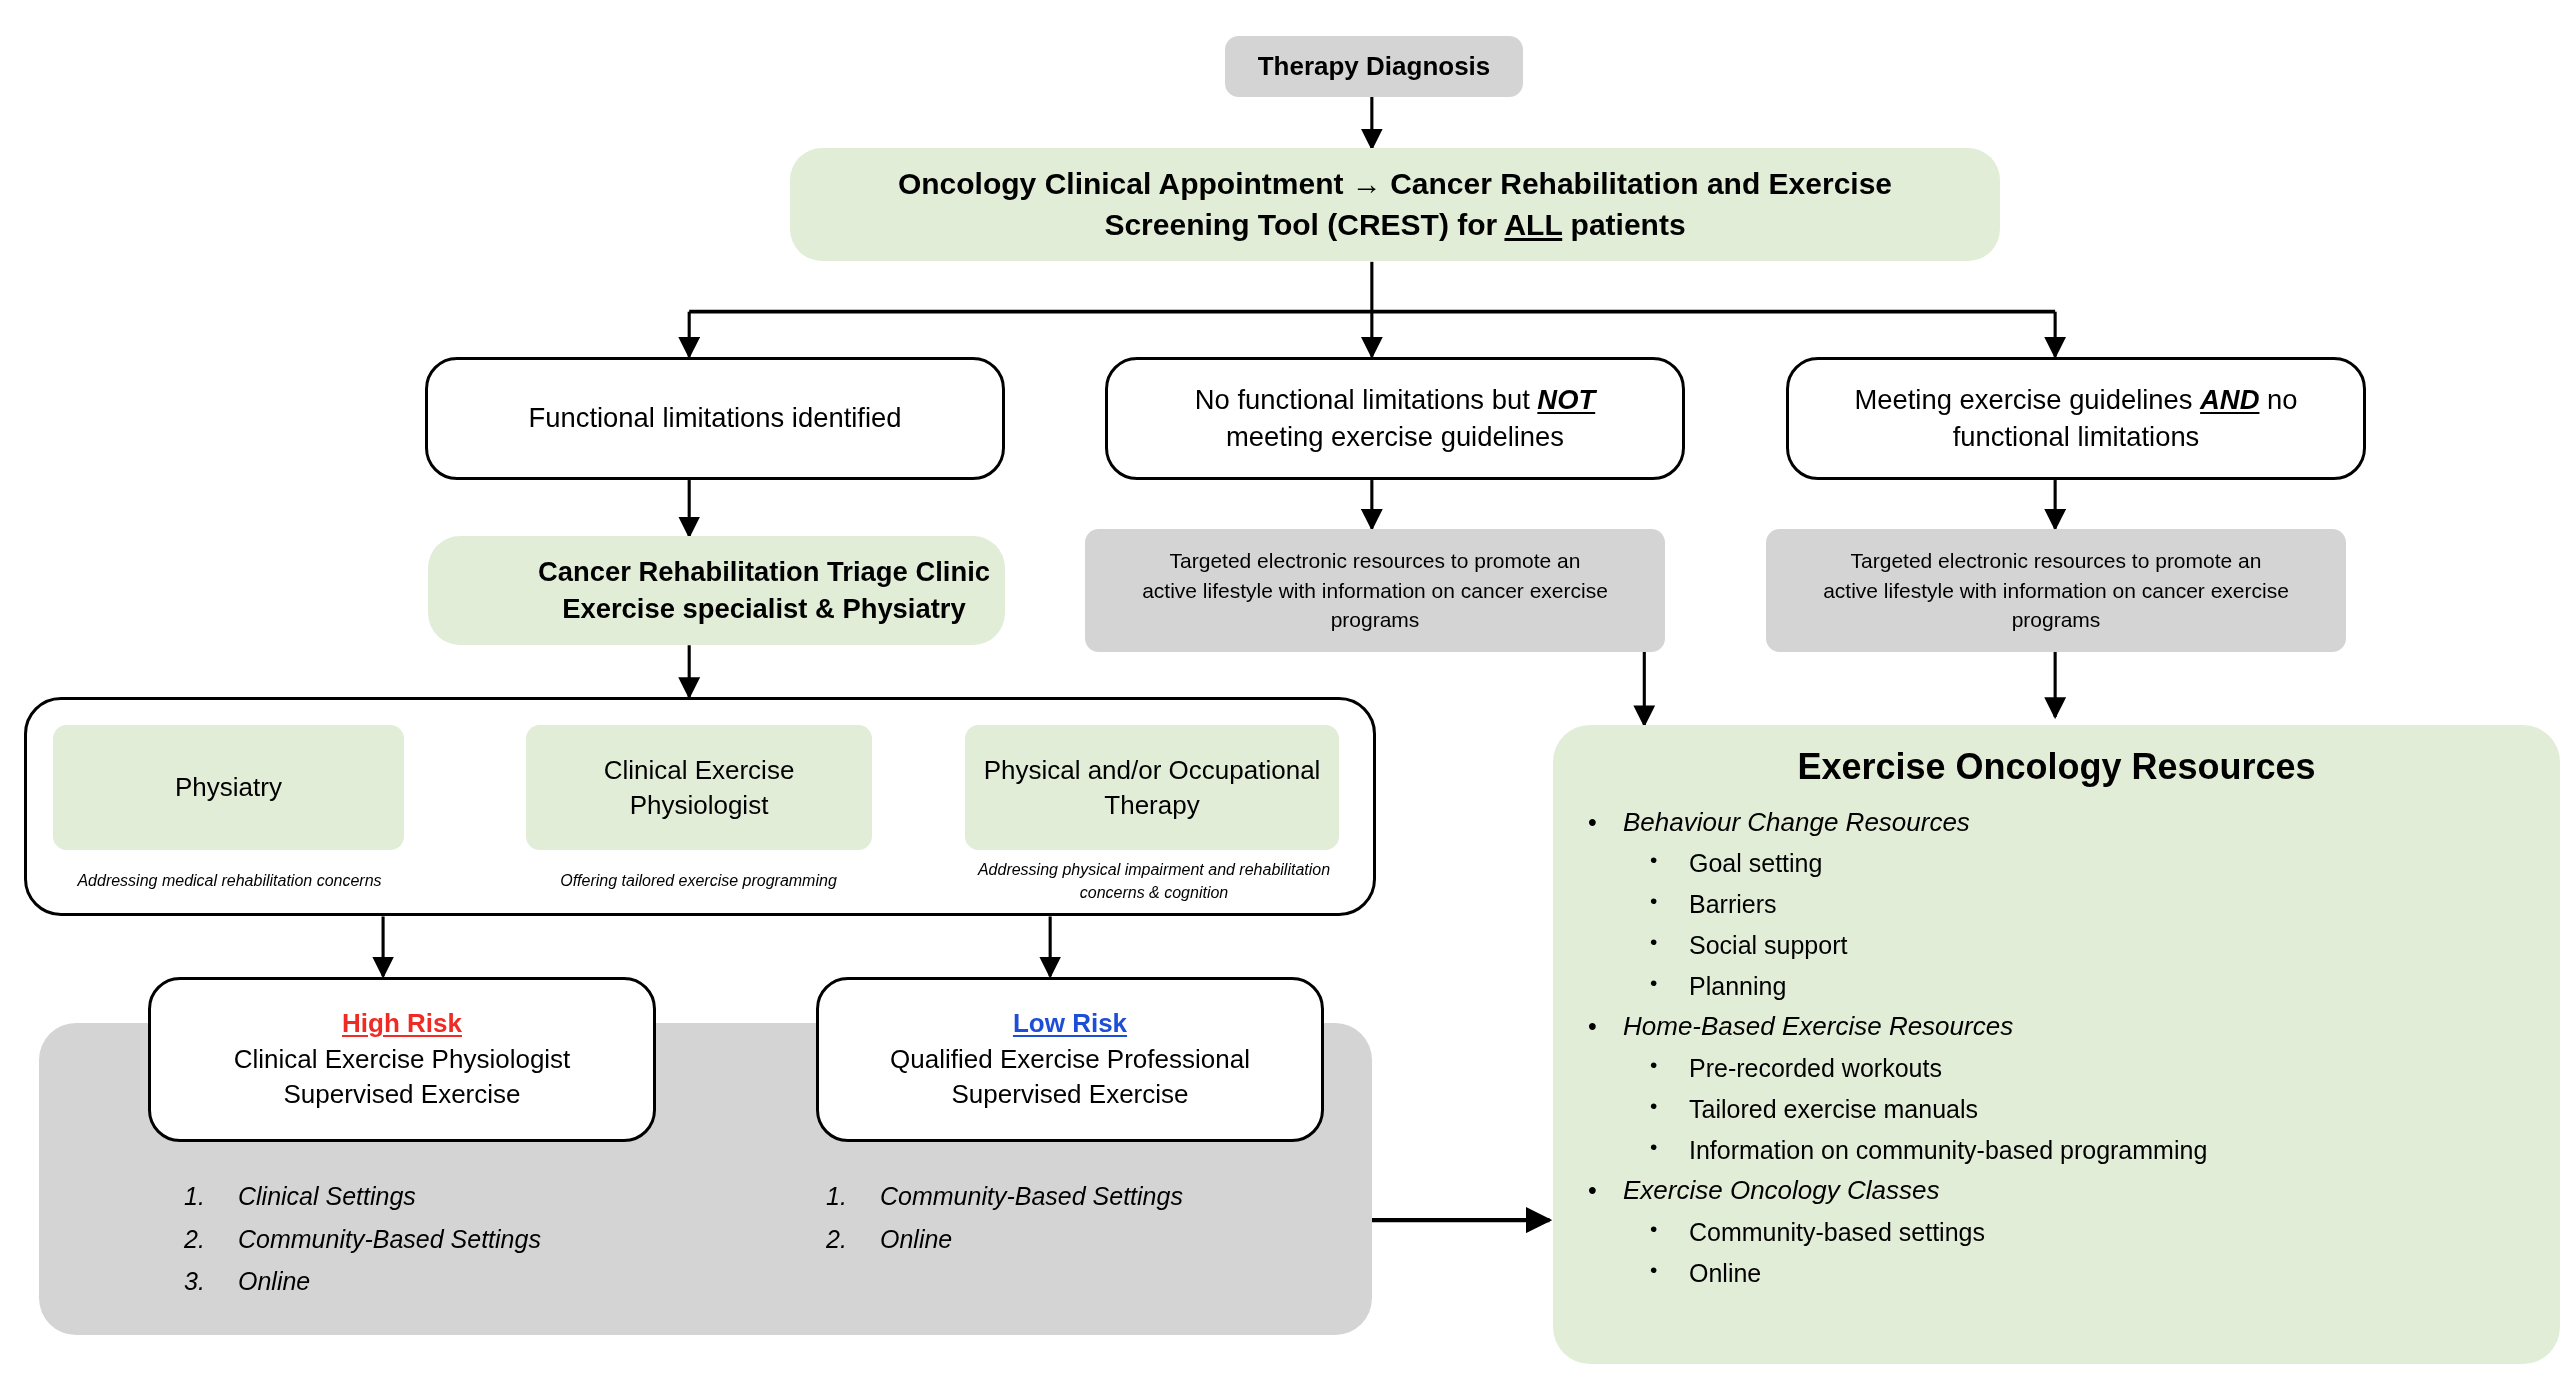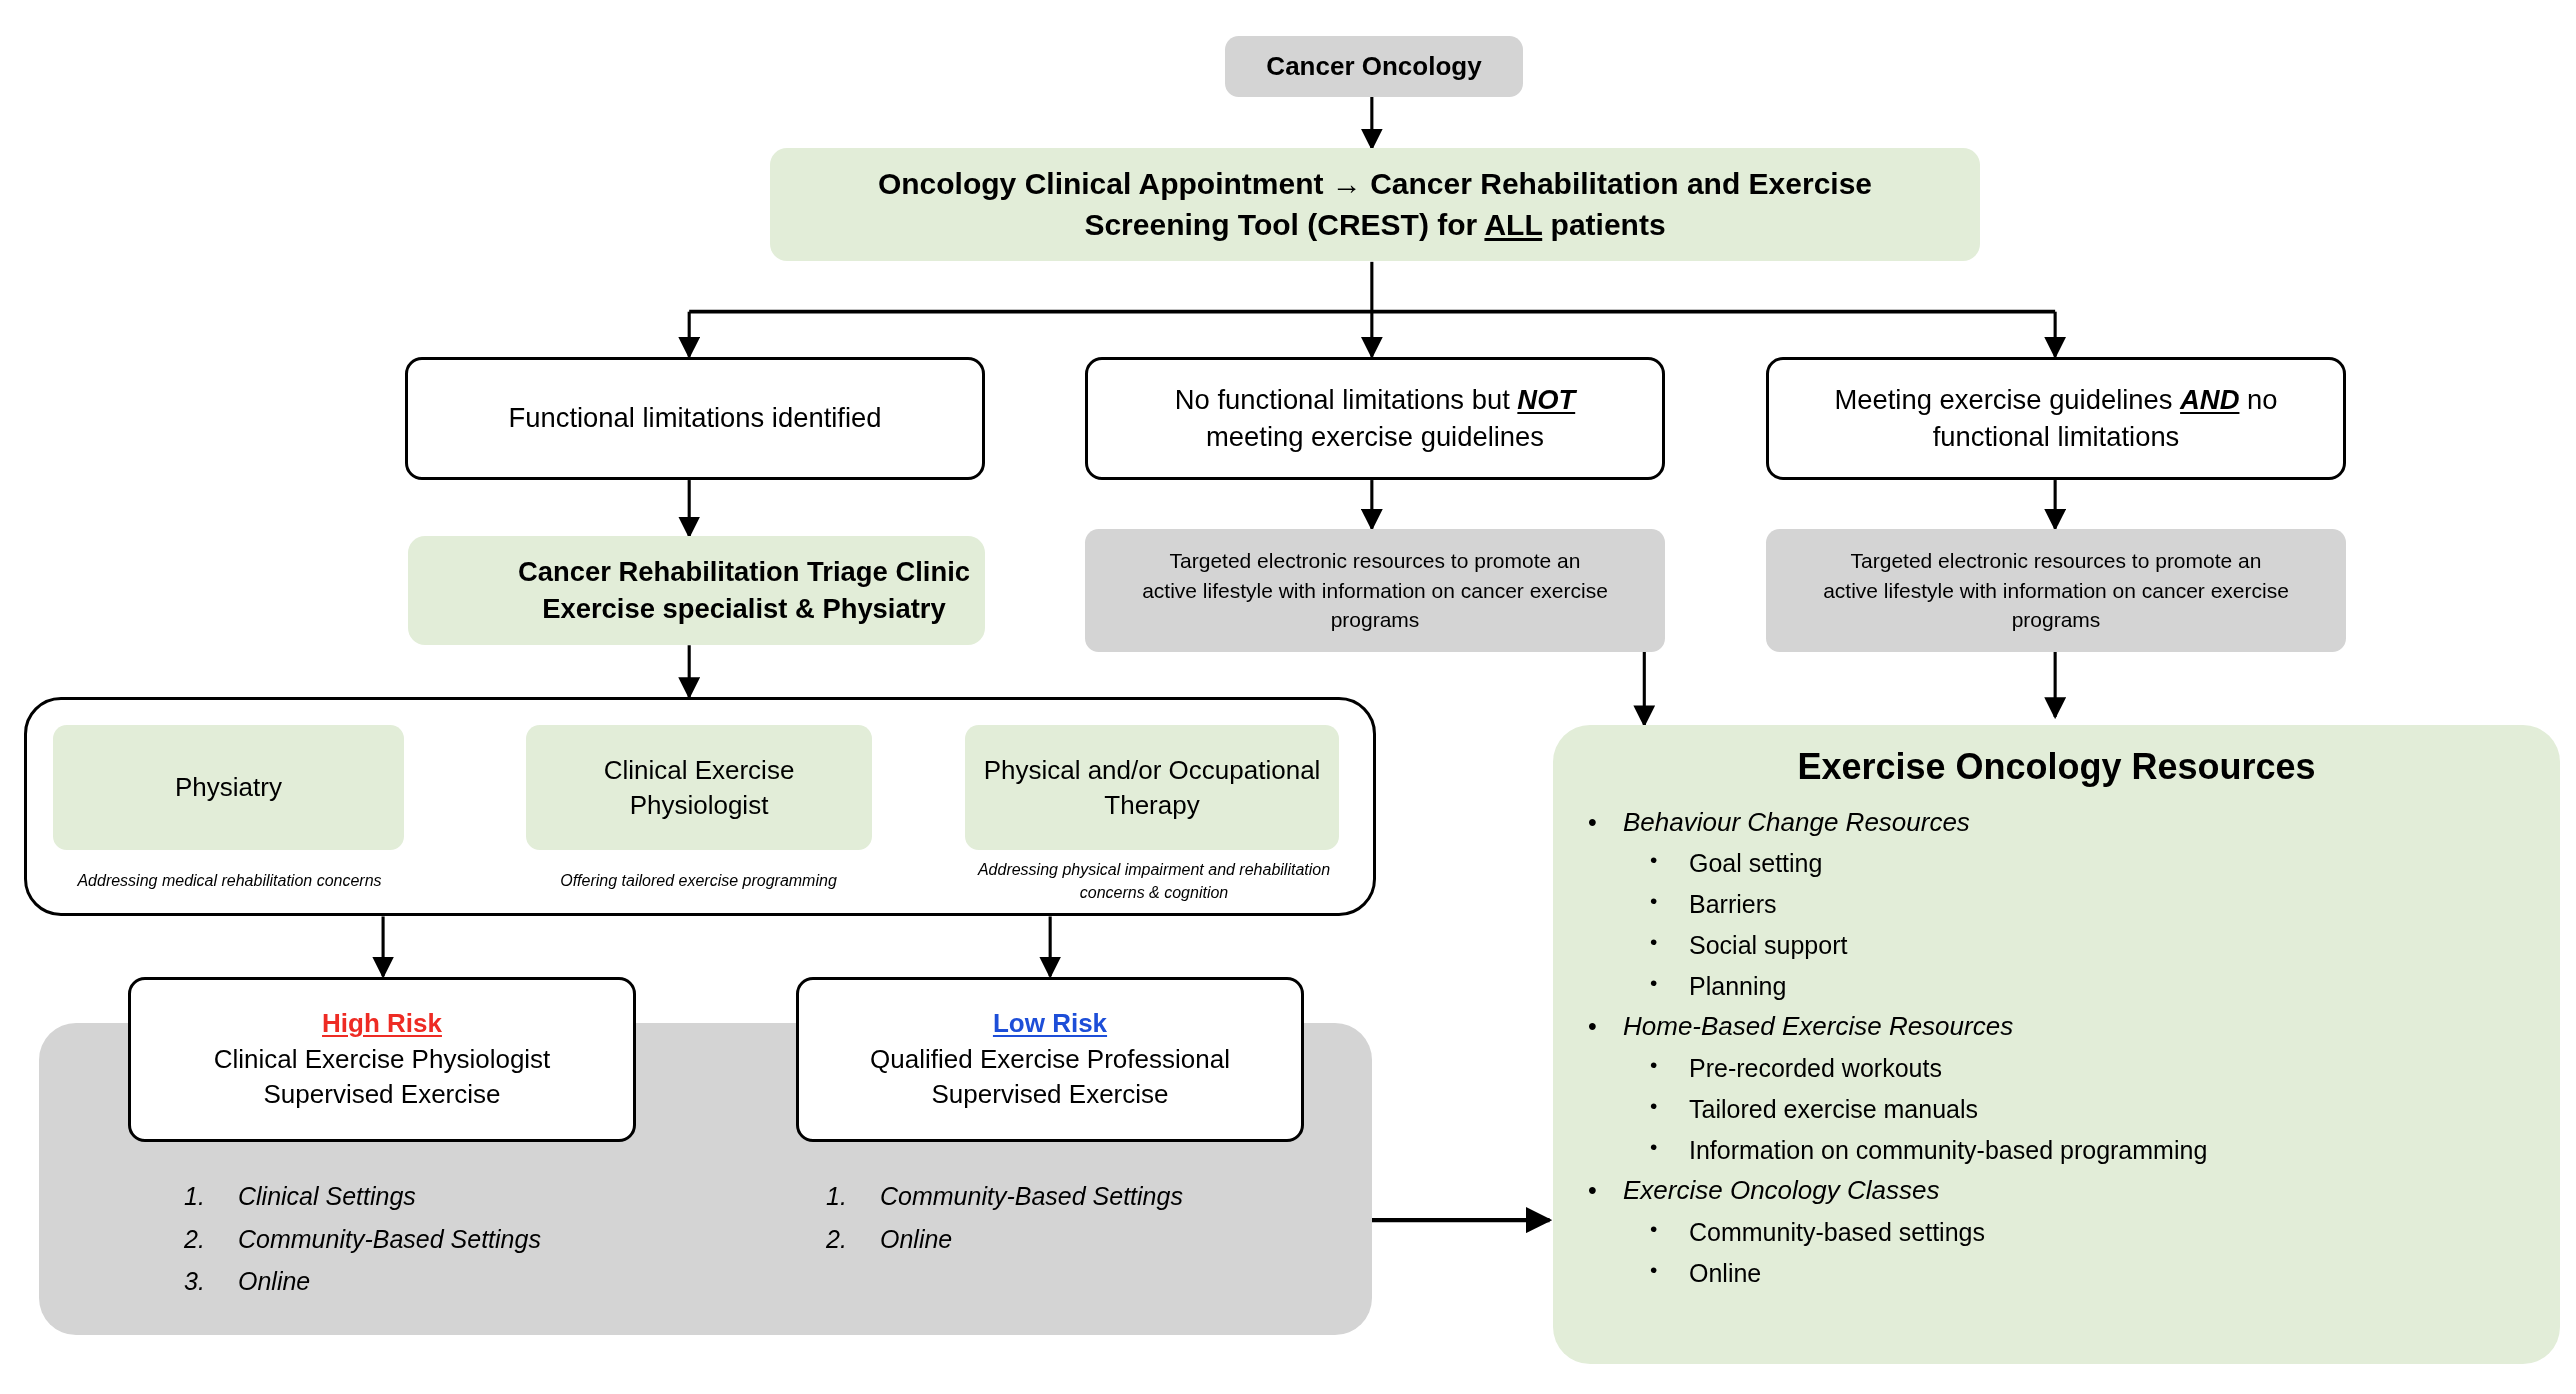--- a/index.html
+++ b/index.html
@@ -18,21 +18,21 @@
   .ctr{display:flex;align-items:center;justify-content:center;text-align:center;}
 
   
   .green{background:#E2EDD8;}
   .grey{background:#D4D4D4;}
   .white{background:#FFFFFF;}
   .outlined{border:3.7px solid #000;}
   .outlined-thin{border:3.1px solid #000;}
 
   .r-sm{border-radius:13.7px;}
-  .r-md{border-radius:17px;}
+  .r-md{border-radius:32px;margin-left:20px;}
   .r-xl{border-radius:37px;}
 
   
   .t-bold{font-weight:700;}
   .t-ital{font-style:italic;}
   .u{text-decoration:underline;text-underline-offset:2.5px;}
 
   .fs-diag{font-size:26px;font-weight:700;}
   .fs-head{font-size:30px;font-weight:700;line-height:1.36;}
   .fs-branch{font-size:27.4px;line-height:1.32;}
@@ -109,21 +109,21 @@
     <line x1="614" y1="1470" x2="614" y2="1566" stroke="#000" stroke-width="5" marker-end="url(#ah)"></line>
     <line x1="1684" y1="1470" x2="1684" y2="1566" stroke="#000" stroke-width="5" marker-end="url(#ah)"></line>
 
     <line x1="2200" y1="1957" x2="2485" y2="1957" stroke="#000" stroke-width="7" marker-end="url(#ahL)"></line>
 
     <line x1="700" y1="1262" x2="818" y2="1262" stroke="#000" stroke-width="7" marker-start="url(#ahL)" marker-end="url(#ahL)"></line>
     <line x1="1405" y1="1262" x2="1523" y2="1262" stroke="#000" stroke-width="7" marker-start="url(#ahL)" marker-end="url(#ahL)"></line>
   </svg>
 
   <div class="node ctr grey r-sm fs-diag" style="left:1225px;top:36px;width:298px;height:61px;">
-    <span>Cancer Oncology</span>
+    <span>Therapy Diagnosis</span>
   </div>
 
   <div class="node ctr green r-md" style="left:770px;top:148px;width:1210px;height:113px;padding:0 37px;">
     <div class="fs-head">
       <span>Oncology Clinical Appointment </span><span>→</span><span> Cancer Rehabilitation and Exercise</span><br>
       <span>Screening Tool (CREST) for </span><span class="u">ALL</span><span> patients</span>
     </div>
   </div>
 
   <div class="node ctr white outlined r-md" style="left:405px;top:357px;width:580px;height:123px;padding:16px 21px;">

